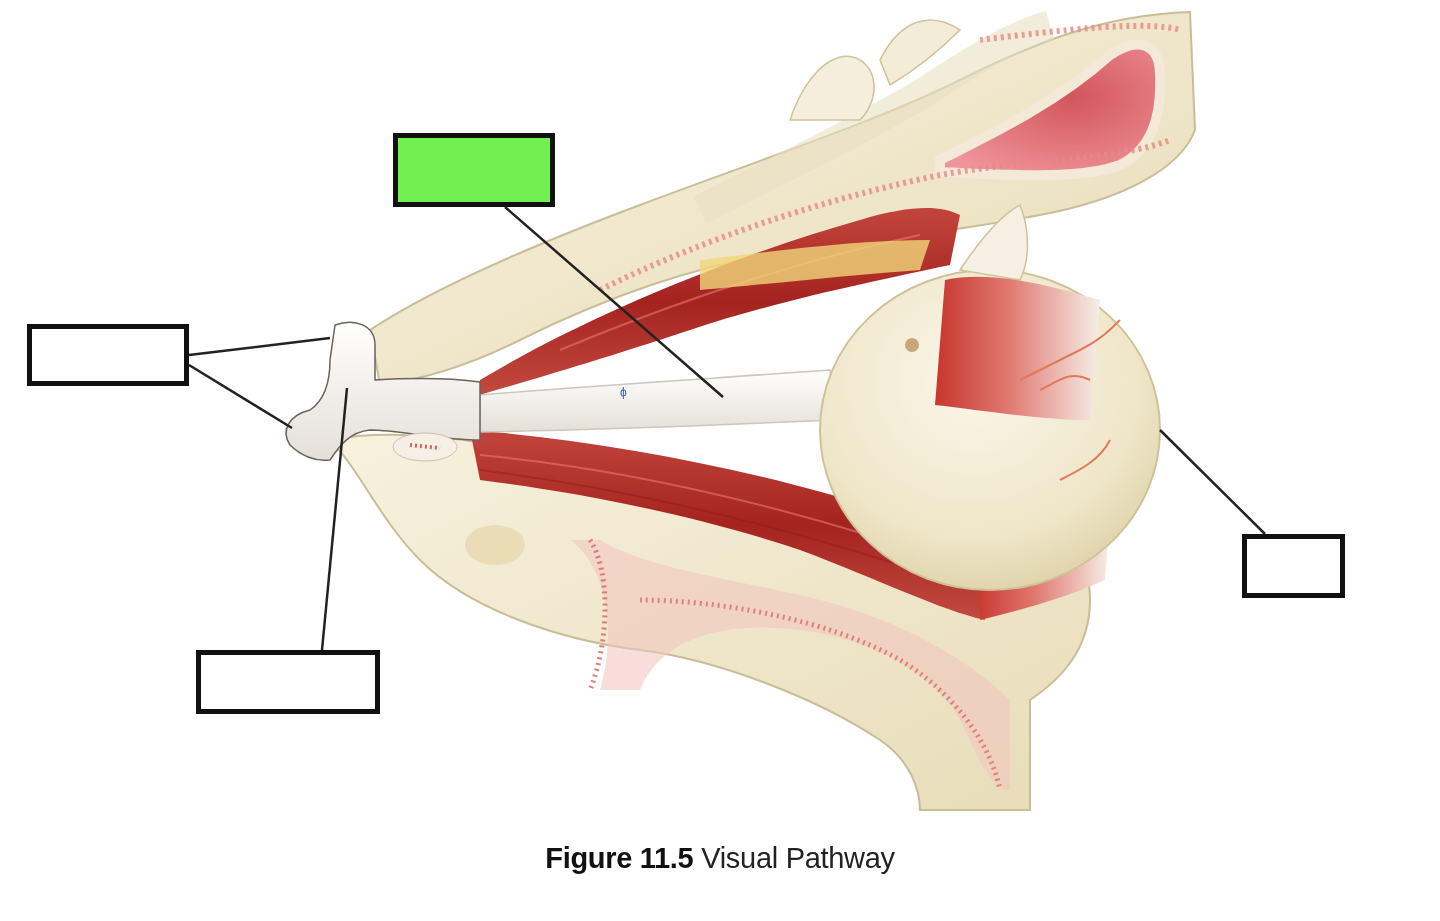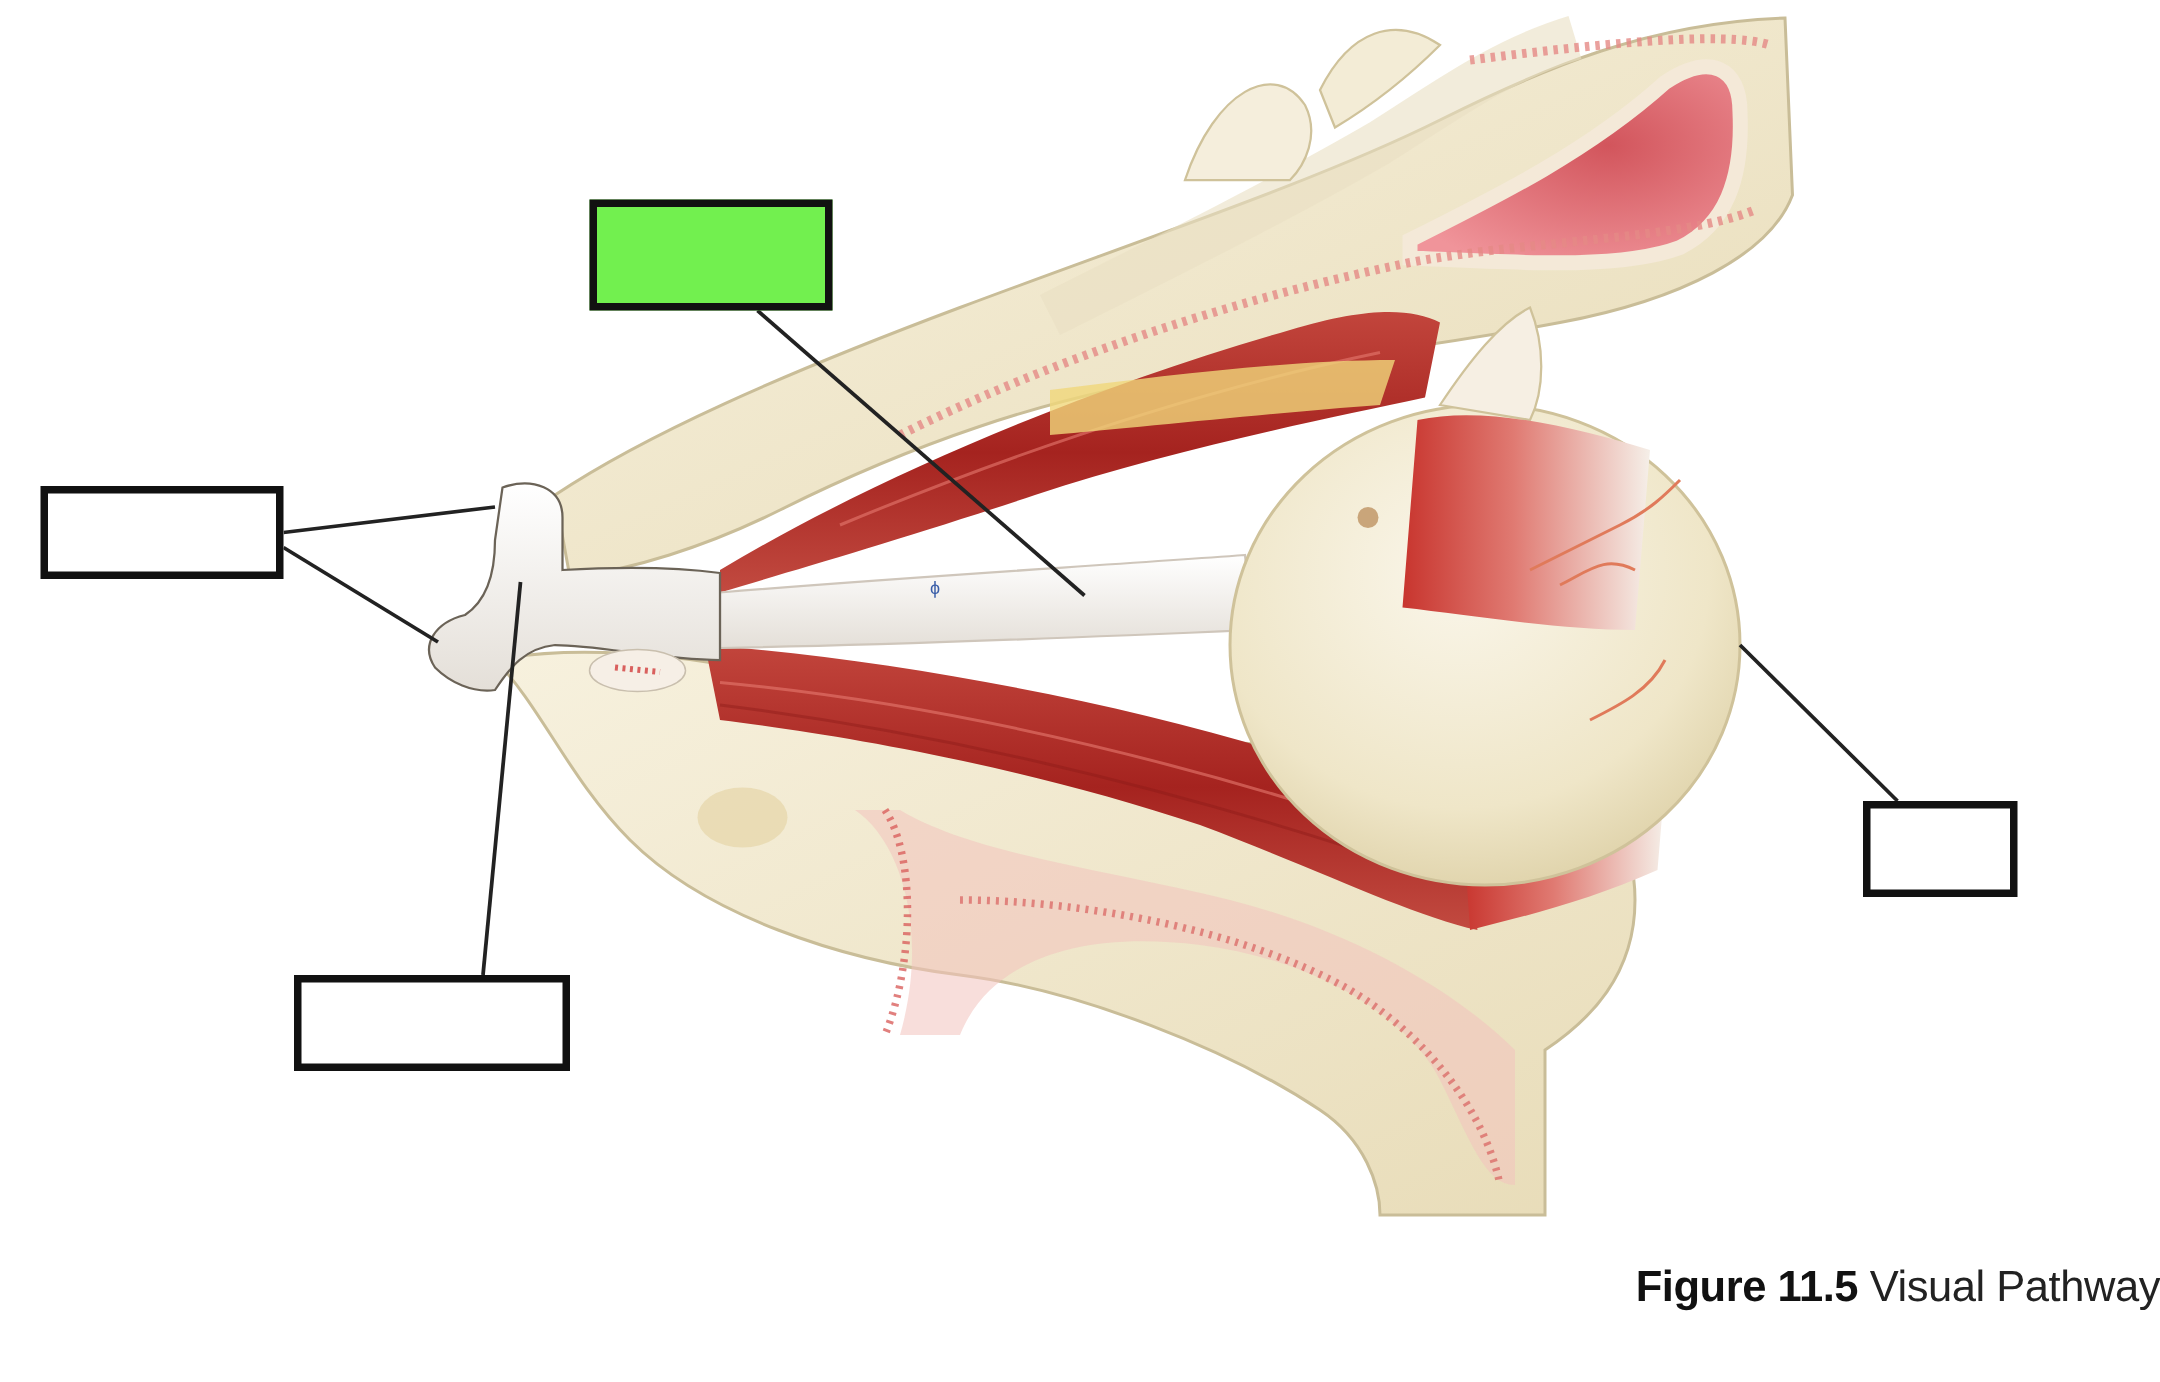--- a/index.html
+++ b/index.html
@@ -1,20 +1,20 @@
 <!DOCTYPE html>
 <html><head>
 <meta charset="utf-8">
 <style>
   html, body { margin:0; padding:0; background:#ffffff; }
   body { width:1440px; height:921px; position:relative; overflow:hidden; font-family:"Liberation Sans", sans-serif; }
   #figure { position:absolute; left:0; top:0; width:1440px; height:921px; }
   .label-box { position:absolute; box-sizing:border-box; border:5px solid #111; background:#fff; }
   .label-box.green { background:#72f04f; }
-  #caption { position:absolute; left:0; width:1440px; top:842px; text-align:right; font-size:29px; color:#222; letter-spacing:-0.3px; }
+  #caption { position:absolute; left:0; width:1440px; top:842px; text-align:center; font-size:29px; color:#222; letter-spacing:-0.3px; }
   #caption b { font-weight:bold; color:#111; }
 </style>
 </head>
 <body>
 
 <svg id="figure" viewBox="0 0 1440 921" xmlns="http://www.w3.org/2000/svg">
   <defs>
     <linearGradient id="boneG" x1="0" y1="0" x2="1" y2="1">
       <stop offset="0" stop-color="#f7f1de"></stop>
       <stop offset="1" stop-color="#e8dcb8"></stop>

